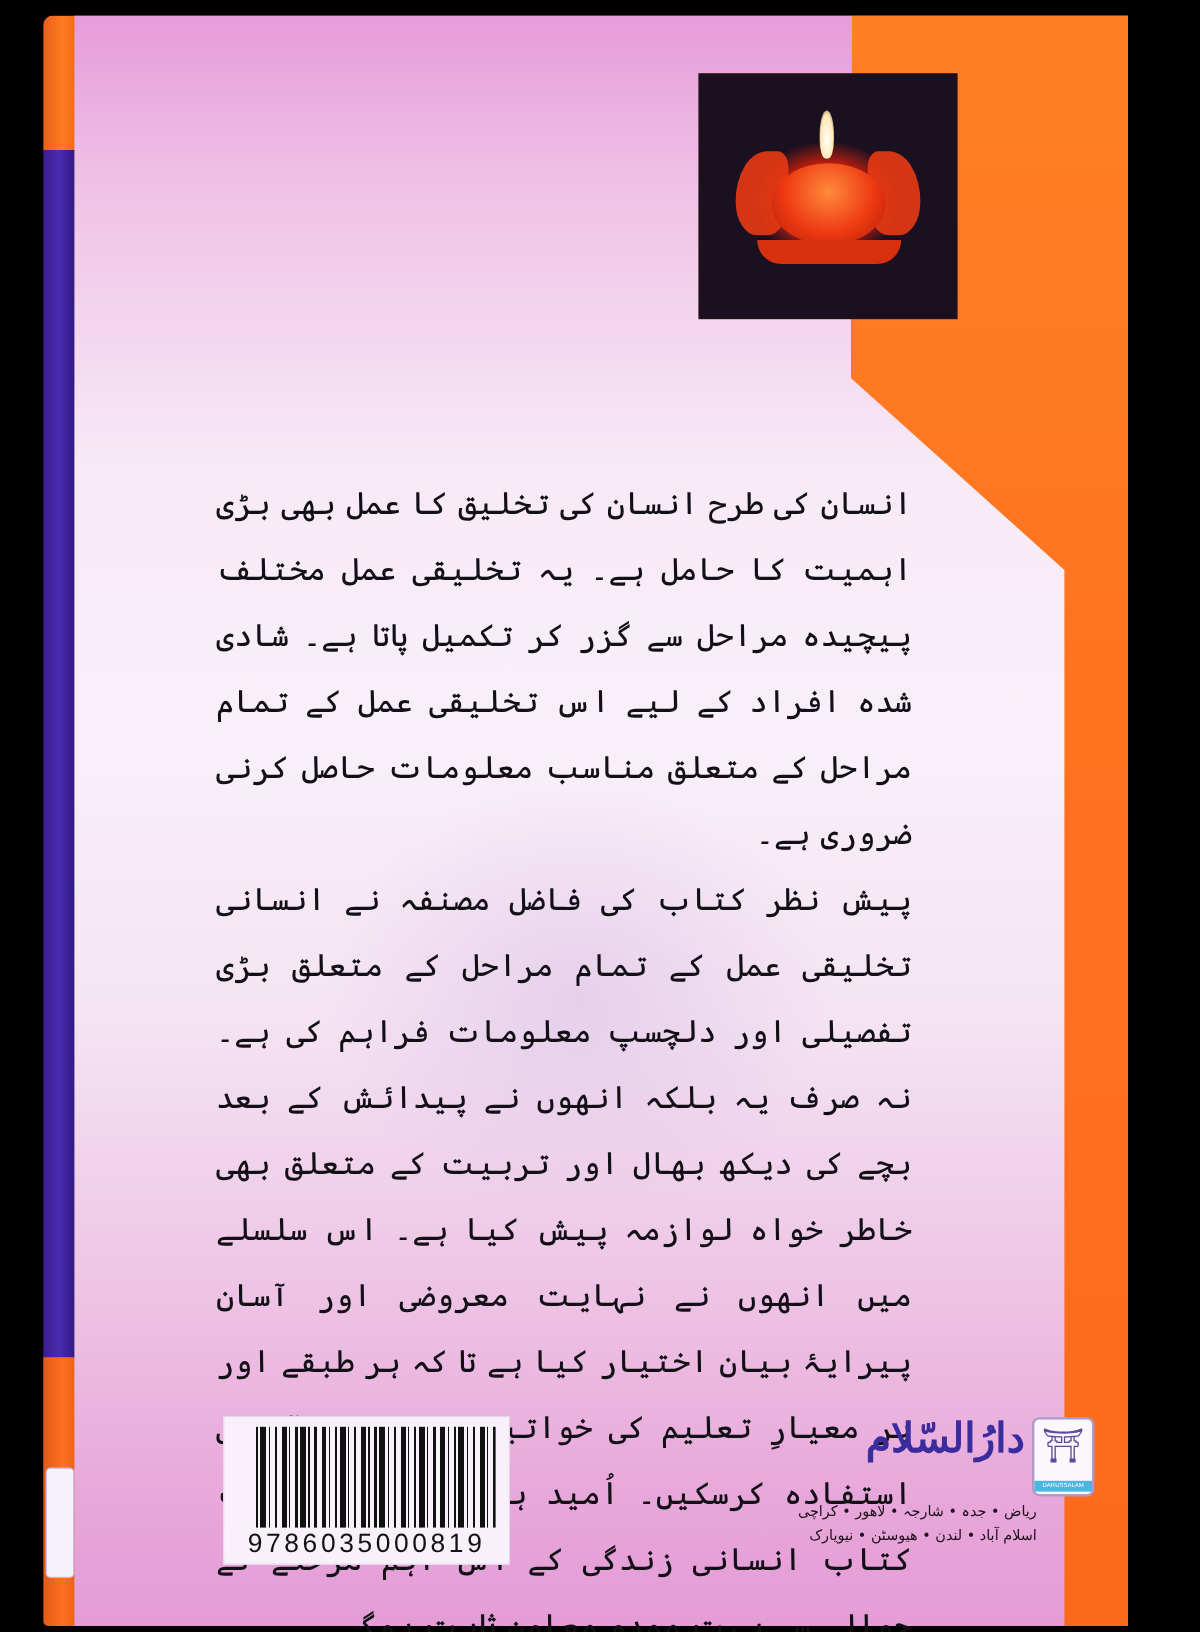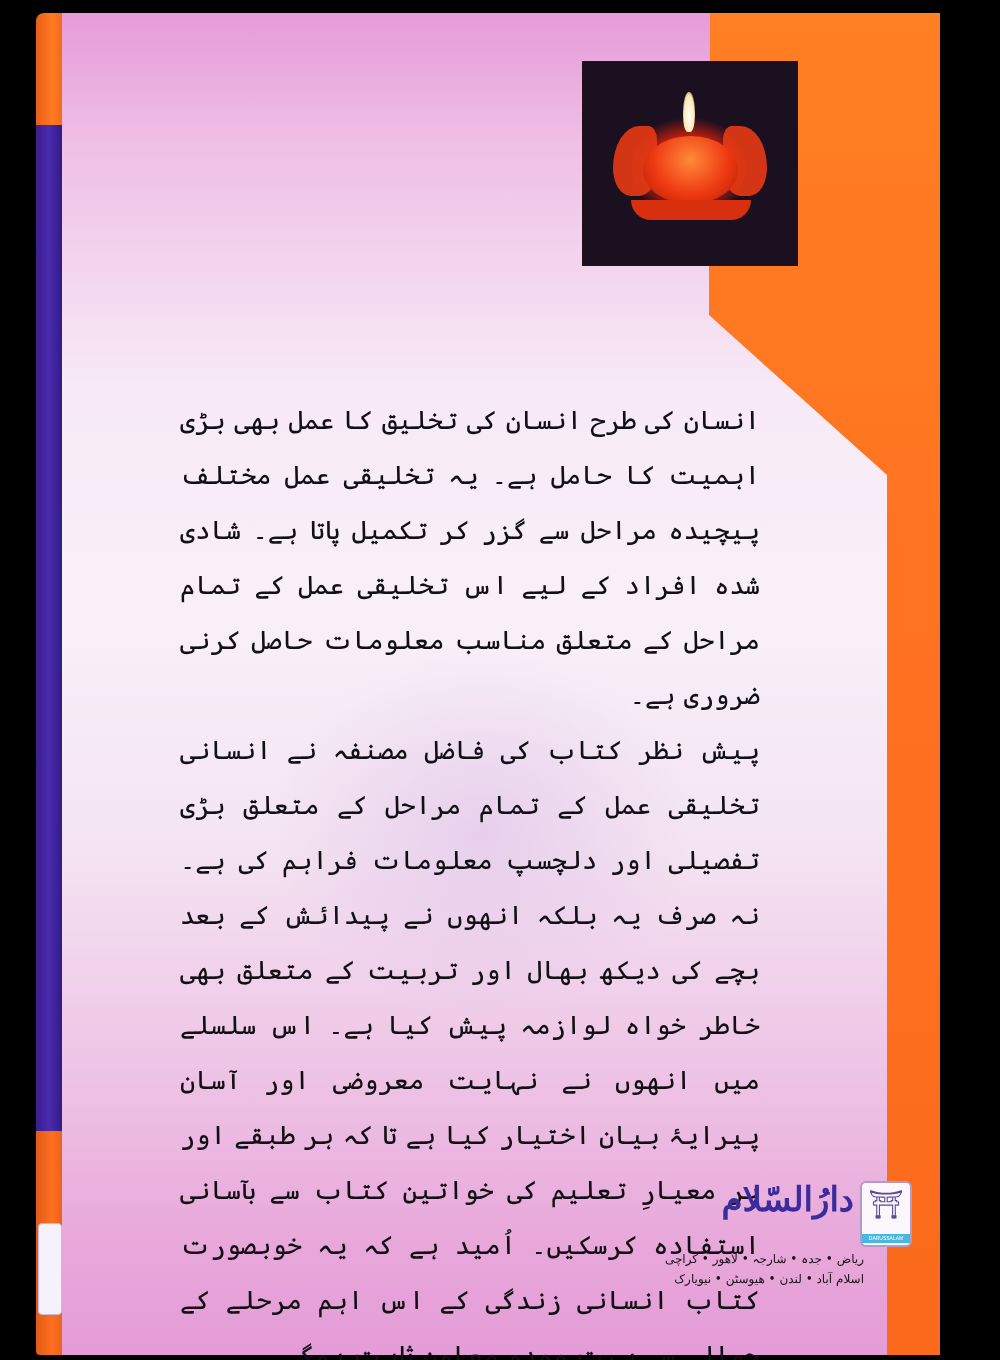--- a/index.html
+++ b/index.html
@@ -104,20 +104,24 @@
       <div class="palm"></div>
       <div class="flame"></div>
     </div>
 
 
     <div class="body-text">
       <p>انسان کی طرح انسان کی تخلیق کا عمل بھی بڑی اہمیت کا حامل ہے۔ یہ تخلیقی عمل مختلف پیچیدہ مراحل سے گزر کر تکمیل پاتا ہے۔ شادی شدہ افراد کے لیے اس تخلیقی عمل کے تمام مراحل کے متعلق مناسب معلومات حاصل کرنی ضروری ہے۔</p>
       <p>پیش نظر کتاب کی فاضل مصنفہ نے انسانی تخلیقی عمل کے تمام مراحل کے متعلق بڑی تفصیلی اور دلچسپ معلومات فراہم کی ہے۔ نہ صرف یہ بلکہ انھوں نے پیدائش کے بعد بچے کی دیکھ بھال اور تربیت کے متعلق بھی خاطر خواہ لوازمہ پیش کیا ہے۔ اس سلسلے میں انھوں نے نہایت معروضی اور آسان پیرایۂ بیان اختیار کیا ہے تا کہ ہر طبقے اور ہر معیارِ تعلیم کی خواتین کتاب سے بآسانی استفادہ کرسکیں۔ اُمید ہے کہ یہ خوبصورت کتاب انسانی زندگی کے اس اہم مرحلے کے حوالے سے بہت ممدو معاون ثابت ہوگی۔</p>
     </div>
 
+    <div class="barcode-box">
+      <div class="bars"></div>
+      <div class="isbn">9786035000819</div>
+    </div>
 
     <div class="publisher">
       <div class="pub-logo">
         <div class="pub-logo-glyph">⛩</div>
         <div class="pub-logo-en">DARUSSALAM</div>
       </div>
       <div class="pub-name">دارُالسّلام</div>
       <div class="pub-cities">
         <div>ریاض • جدہ • شارجہ • لاهور • کراچی</div>
         <div>اسلام آباد • لندن • هیوسٹن • نیویارک</div>

